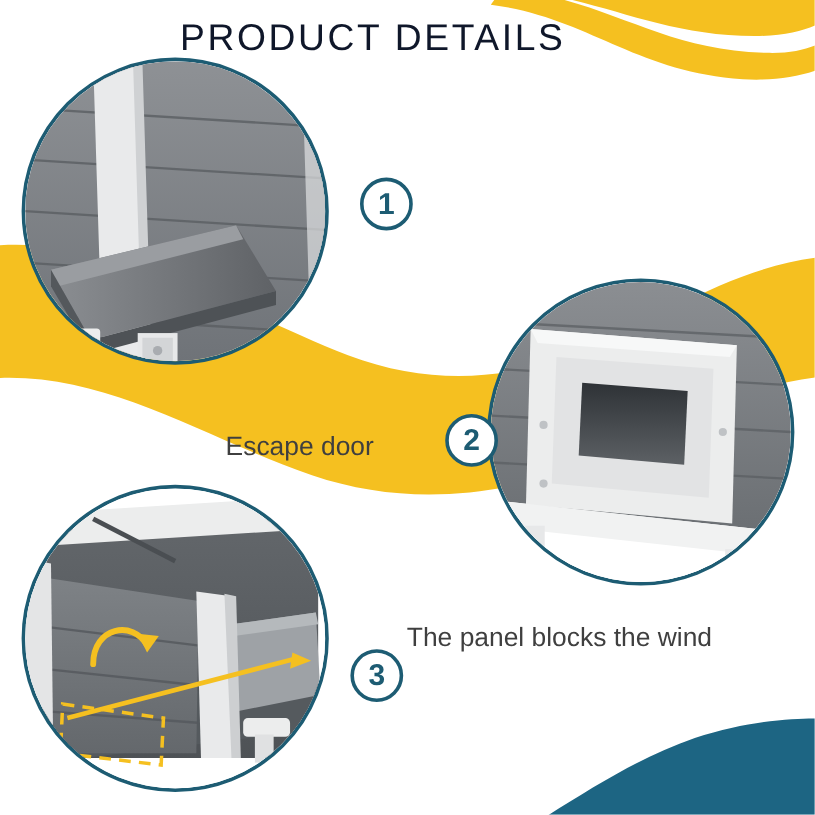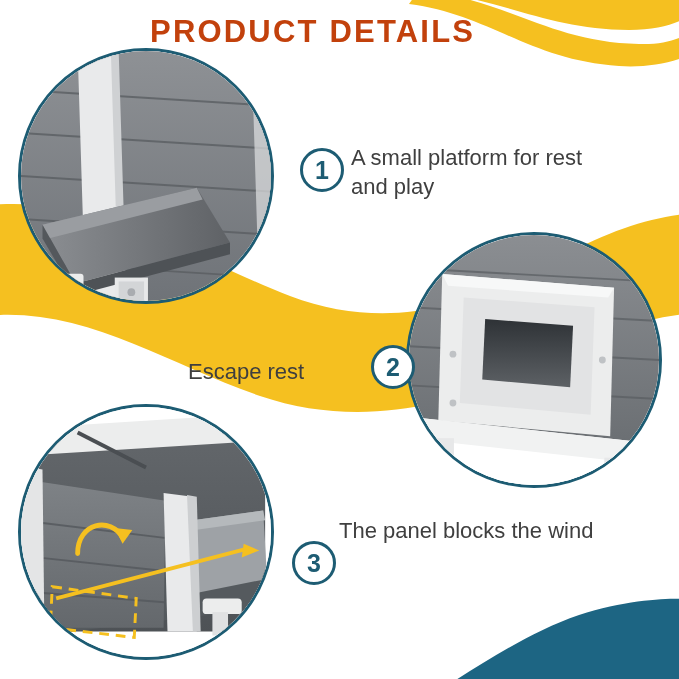--- a/index.html
+++ b/index.html
@@ -20,23 +20,23 @@
   
   .band-mid{top:200px;left:-40px;width:760px;height:220px;}
   
   .arc-bottom{bottom:-40px;right:-10px;width:300px;height:130px;}
 
   
   .title{
     position:absolute;
     top:14px;left:150px;
     font-size:31px;
-    font-weight:bold;
+    font-weight:normal;
     letter-spacing:2.2px;
-    color:#c2410c;
+    color:#0f172a;
     font-family:"Liberation Sans", sans-serif;
   }
 
   
   .circle-photo{
     position:absolute;
     border-radius:50%;
     overflow:hidden;
     border:3px solid #1d5c73;
     box-sizing:border-box;
@@ -134,21 +134,20 @@
 
       <rect x="96" y="232" width="34" height="30" fill="#e7e8e9"></rect>
       <rect x="100" y="236" width="26" height="22" fill="#d3d5d7"></rect>
       <circle cx="113" cy="247" r="4" fill="#a9acb0"></circle>
 
       <rect x="26" y="228" width="38" height="20" rx="3" fill="#eceded"></rect>
     </svg>
   </div>
 
   <div class="badge badge1">1</div>
-  <div class="caption cap1">A small platform for rest and play</div>
 
   <div class="circle-photo photo2">
     <svg viewBox="0 0 256 256" preserveAspectRatio="xMidYMid slice">
       <defs>
         <linearGradient id="g2wall" x1="0" y1="0" x2="0" y2="1">
           <stop offset="0" stop-color="#8b8e92"></stop>
           <stop offset="1" stop-color="#6b6f73"></stop>
         </linearGradient>
         <linearGradient id="g2hole" x1="0" y1="0" x2="0" y2="1">
           <stop offset="0" stop-color="#2e3236"></stop>
@@ -178,21 +177,21 @@
 
       <polygon points="0,186 256,214 256,236 0,208" fill="#f1f2f2"></polygon>
 
       <rect x="24" y="208" width="22" height="48" fill="#e7e8e9"></rect>
       <rect x="200" y="228" width="22" height="28" fill="#e7e8e9"></rect>
       <rect x="0" y="236" width="256" height="20" fill="#ffffff"></rect>
     </svg>
   </div>
 
   <div class="badge badge2">2</div>
-  <div class="caption cap2">Escape rest</div>
+  <div class="caption cap2">Escape door</div>
 
   <div class="circle-photo photo3">
     <svg viewBox="0 0 256 256" preserveAspectRatio="xMidYMid slice">
       <defs>
         <linearGradient id="g3bg" x1="0" y1="0" x2="0" y2="1">
           <stop offset="0" stop-color="#63676b"></stop>
           <stop offset="1" stop-color="#4e5256"></stop>
         </linearGradient>
         <linearGradient id="g3panel" x1="0" y1="0" x2="0" y2="1">
           <stop offset="0" stop-color="#7e8286"></stop>

